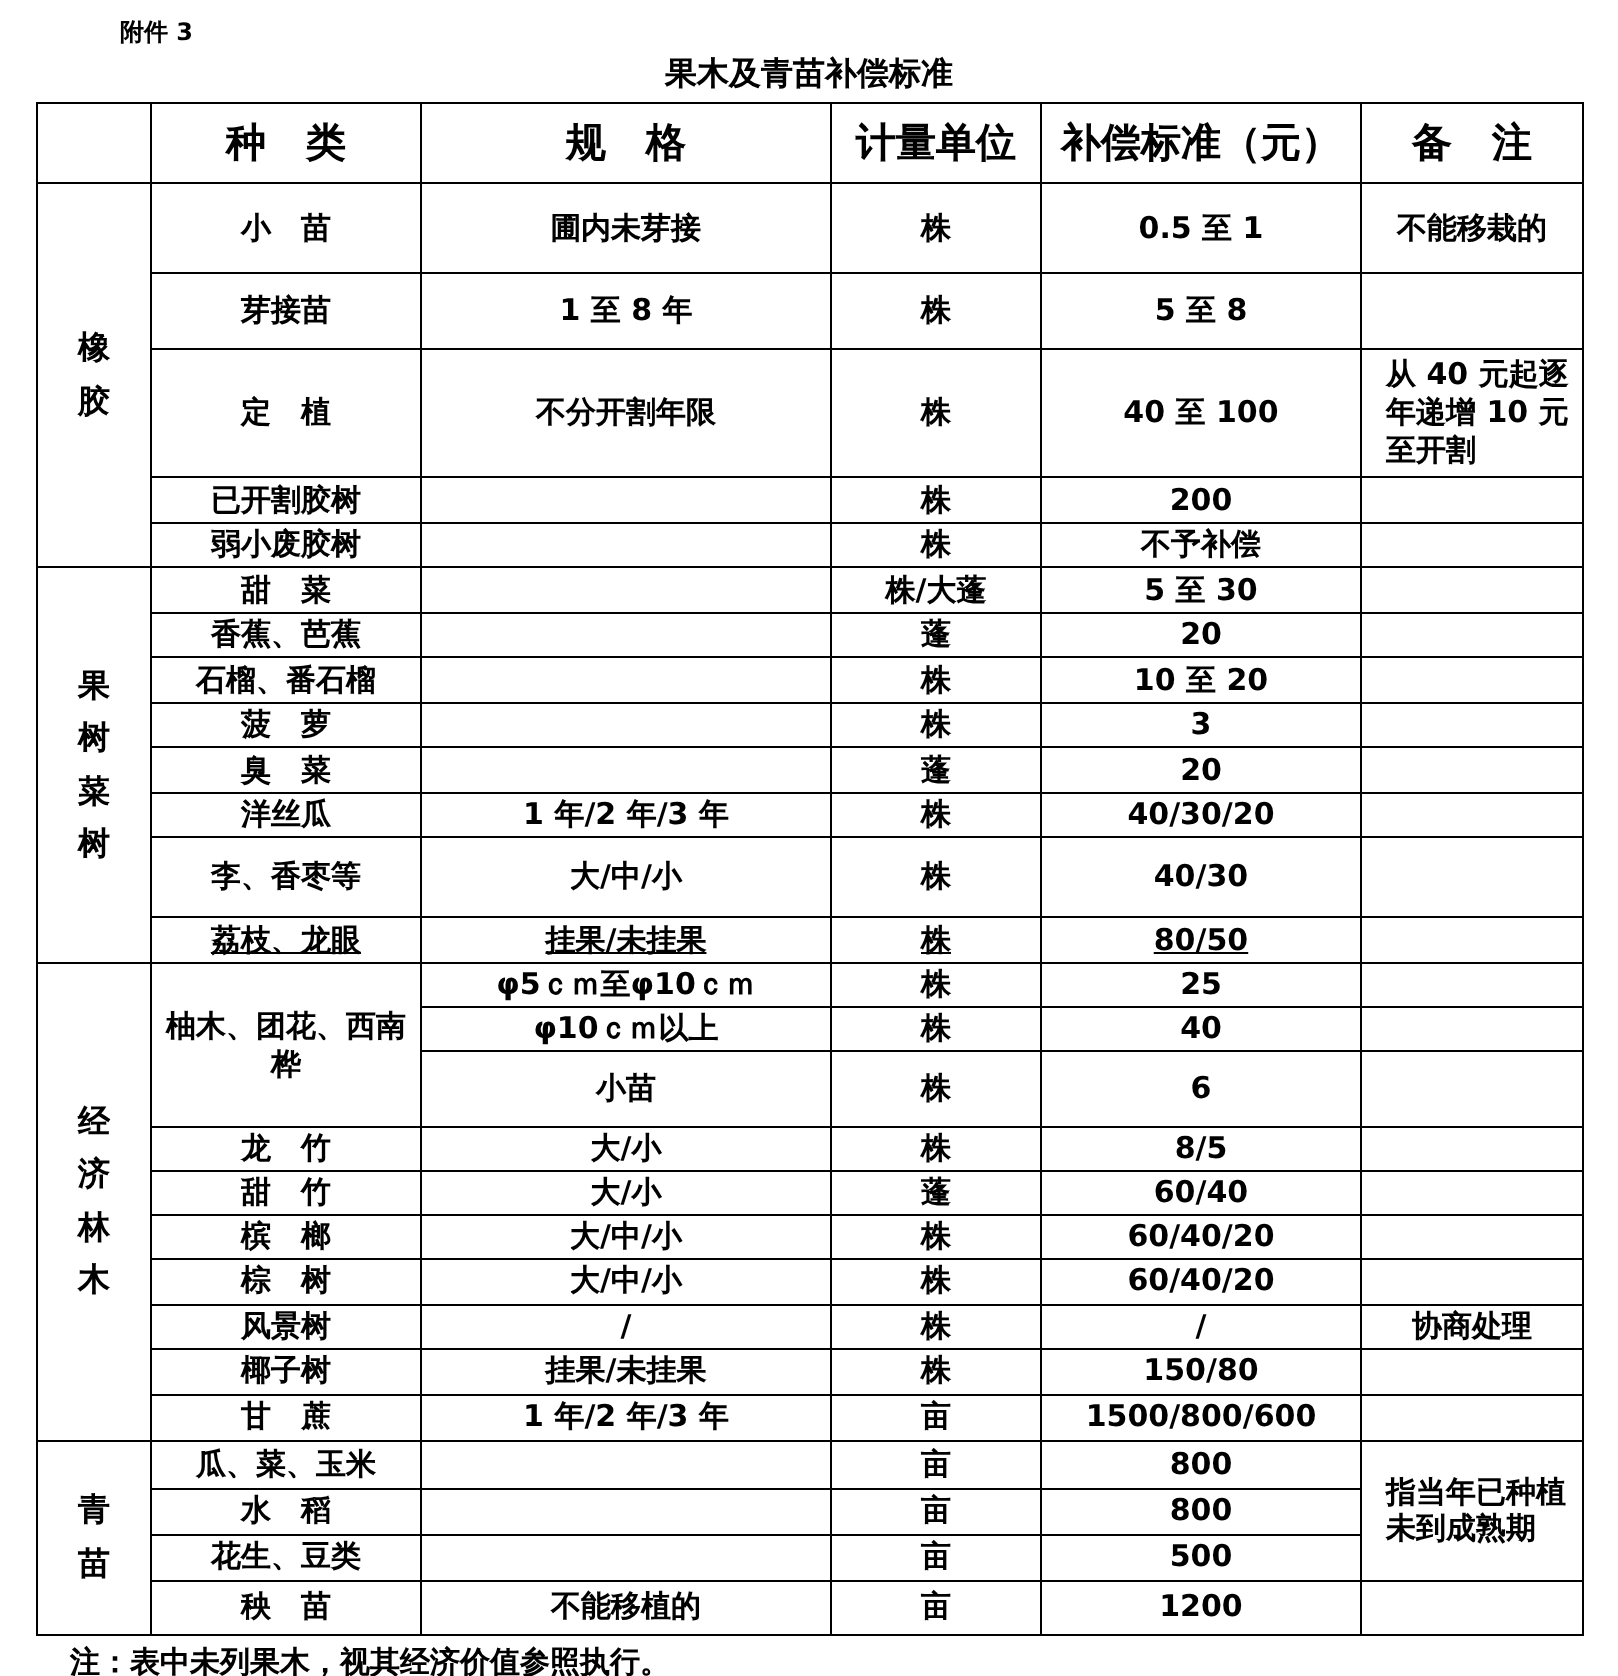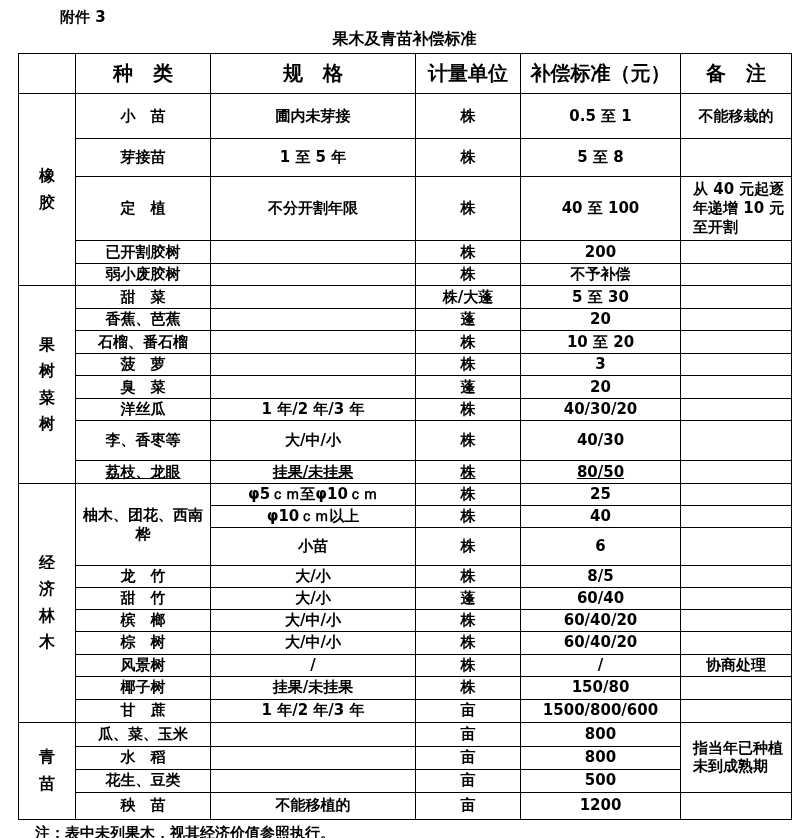--- a/index.html
+++ b/index.html
@@ -5,21 +5,21 @@
   * { box-sizing: border-box; margin: 0; padding: 0; }
   html, body {
     width: 809px; height: 838px;
     background: #ffffff;
     color: #000;
     font-family: "DejaVu Sans", sans-serif;
     overflow: hidden;
   }
   .attachment {
     margin: 8px 0 0 60px;
-    font-size: 15px;
+    font-size: 12px;
     font-weight: bold;
   }
   .title {
     width: 773px;
     margin: 2px 0 3px 18px;
     text-align: center;
     font-size: 16px;
     font-weight: bold;
   }
   table {
@@ -82,21 +82,21 @@
         <td rowspan="5" class="cat">橡
 胶</td>
         <td>小　苗</td>
         <td>圃内未芽接</td>
         <td>株</td>
         <td>0.5 至 1</td>
         <td>不能移栽的</td>
       </tr>
       <tr style="height: 38px;">
         <td>芽接苗</td>
-        <td>1 至 5 年</td>
+        <td>1 至 8 年</td>
         <td>株</td>
         <td>5 至 8</td>
         <td></td>
       </tr>
       <tr style="height: 64px;">
         <td>定　植</td>
         <td>不分开割年限</td>
         <td>株</td>
         <td>40 至 100</td>
         <td class="left">从 40 元起逐年递增 10 元至开割</td>

